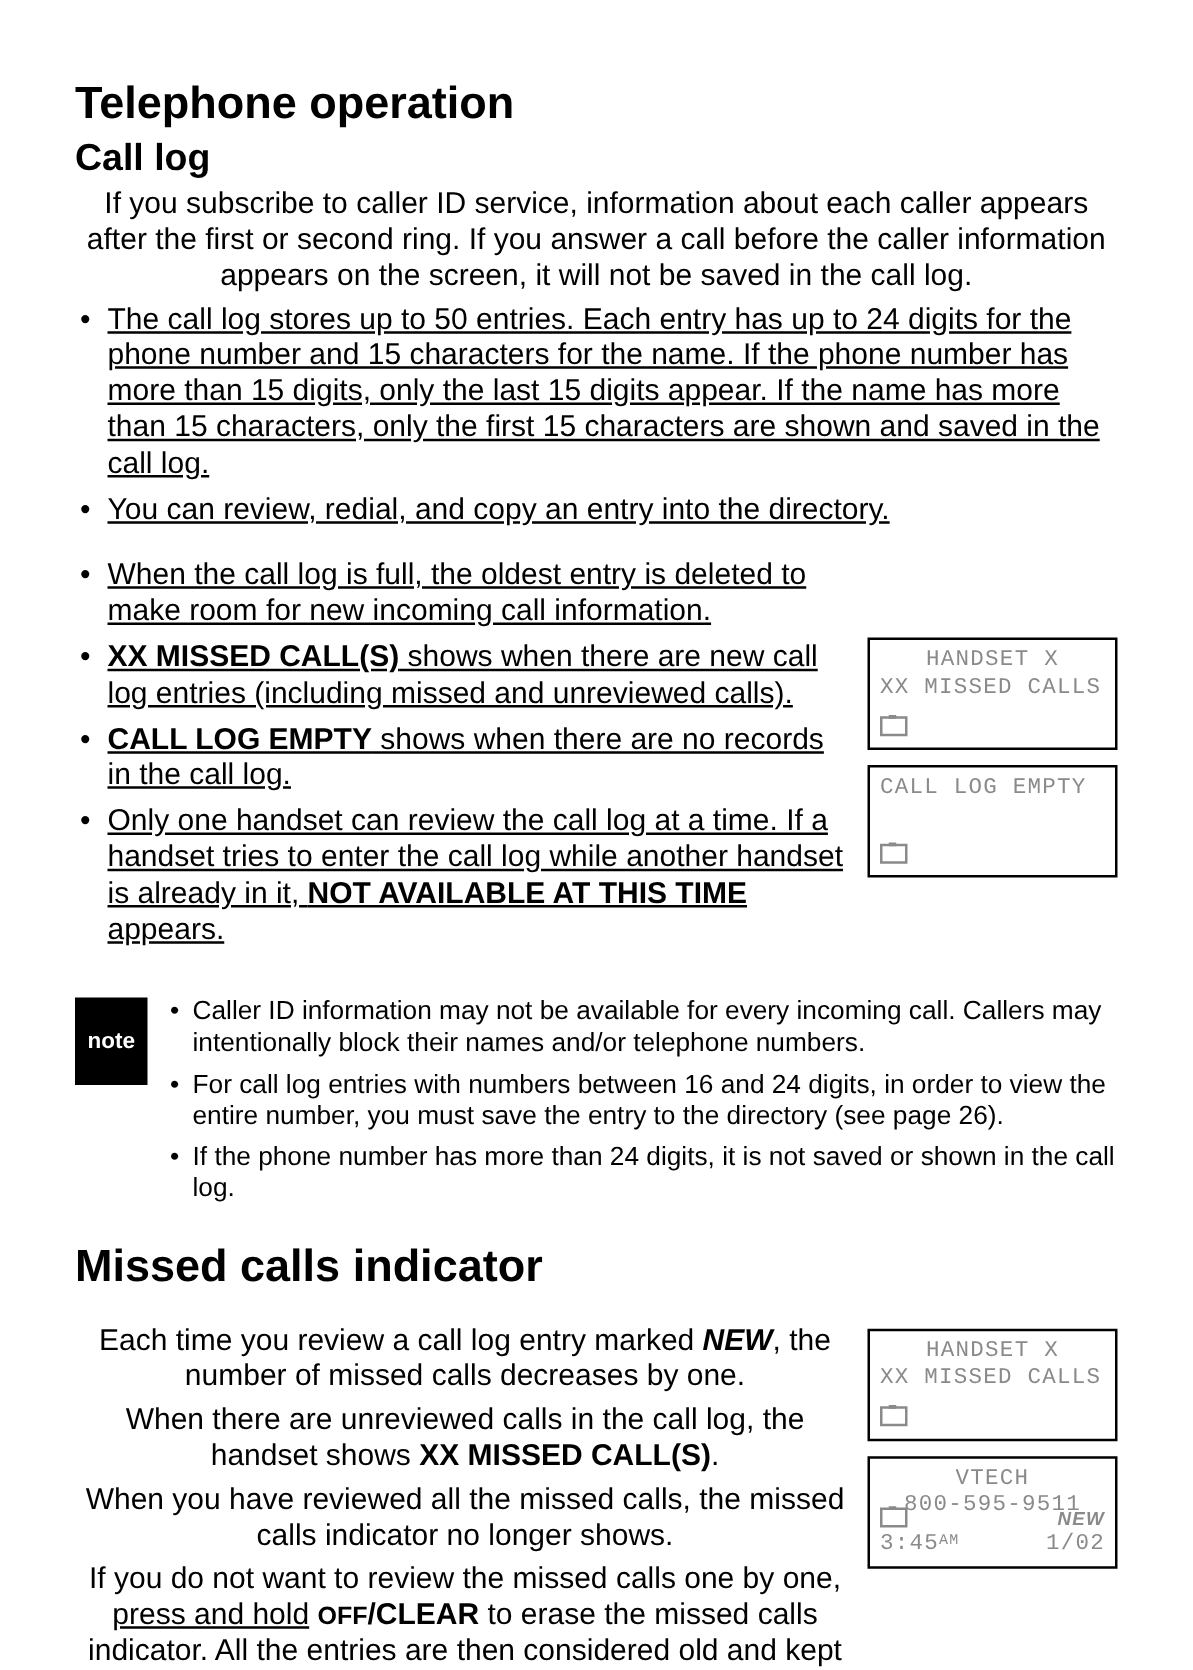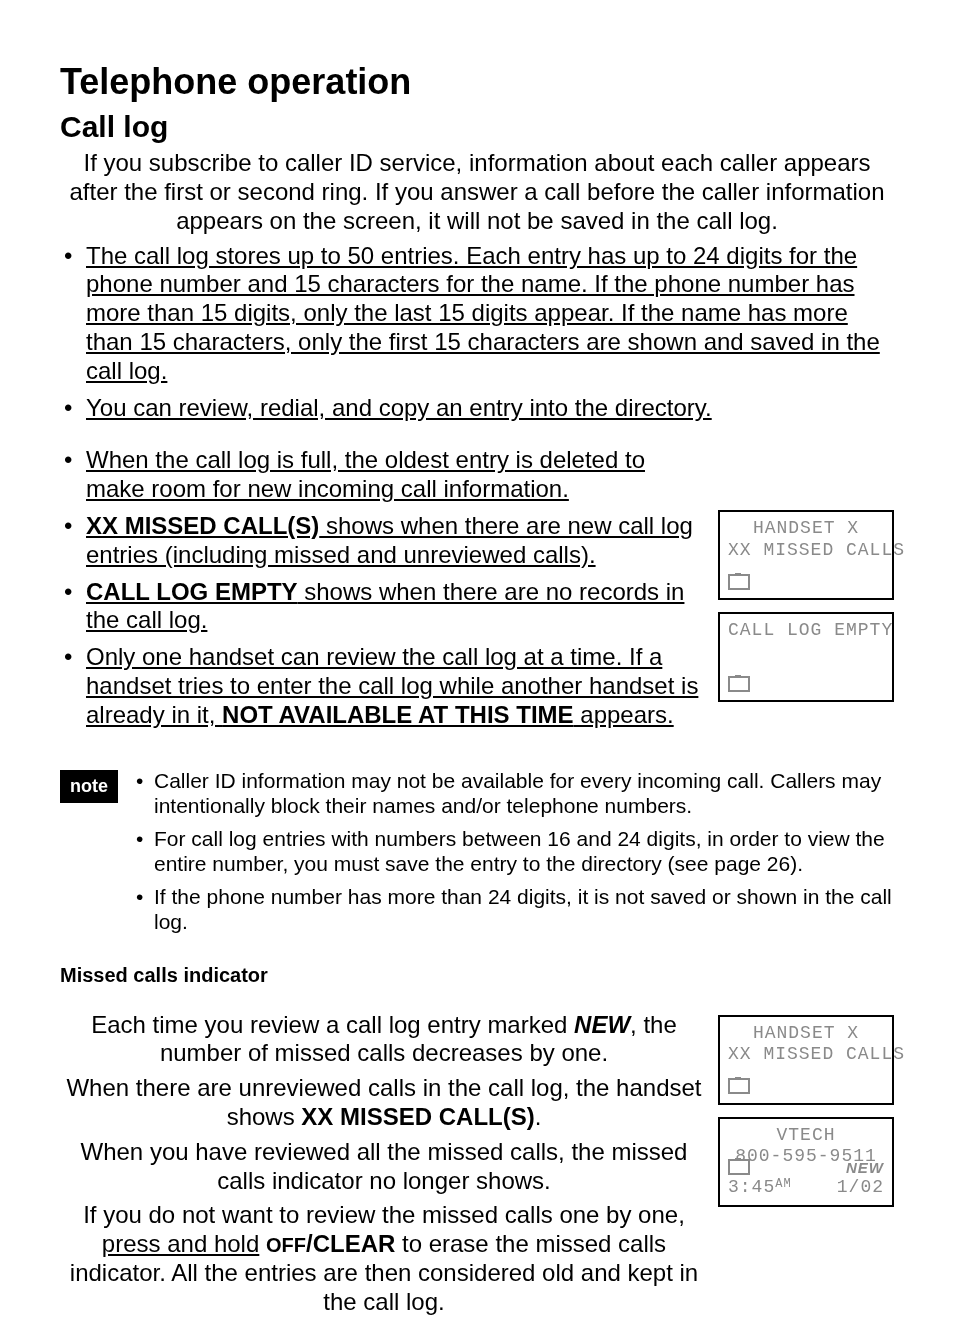--- a/index.html
+++ b/index.html
@@ -15,21 +15,21 @@
     font-size: 36px;
     font-weight: bold;
     margin: 0 0 6px 0;
   }
   h2 {
     font-size: 30px;
     font-weight: bold;
     margin: 0 0 4px 0;
   }
   h3 {
-    font-size: 20px;
+    font-size: 36px;
     font-weight: bold;
     margin: 20px 0 6px 0;
   }
   .para {
     font-size: 24px;
     margin: 0 0 6px 0;
     text-align: center;
   }
   ul.main {
     list-style: none;
@@ -55,21 +55,21 @@
     align-items: flex-start;
     gap: 14px;
     margin-top: 30px;
     margin-bottom: 20px;
   }
   .note-label {
     background: #000;
     color: #fff;
     font-weight: bold;
     font-size: 18px;
-    padding: 6px 10px;
+    padding: 24px 10px;
     flex-shrink: 0;
     margin-top: 2px;
   }
   ul.note-list {
     list-style: none;
     padding: 0;
     margin: 0;
     font-size: 21px;
   }
   ul.note-list > li {
@@ -87,21 +87,21 @@
   .columns {
     display: flex;
     align-items: flex-start;
     gap: 10px;
     margin-top: 24px;
   }
   .left-col {
     flex: 1;
   }
   .right-col {
-    width: 176px;
+    width: 200px;
     flex-shrink: 0;
     padding-top: 4px;
   }
   .lcd {
     border: 2px solid #000;
     padding: 6px 8px;
     margin-bottom: 12px;
     font-family: "Courier New", monospace;
     font-size: 18px;
     color: #8a8a8a;

